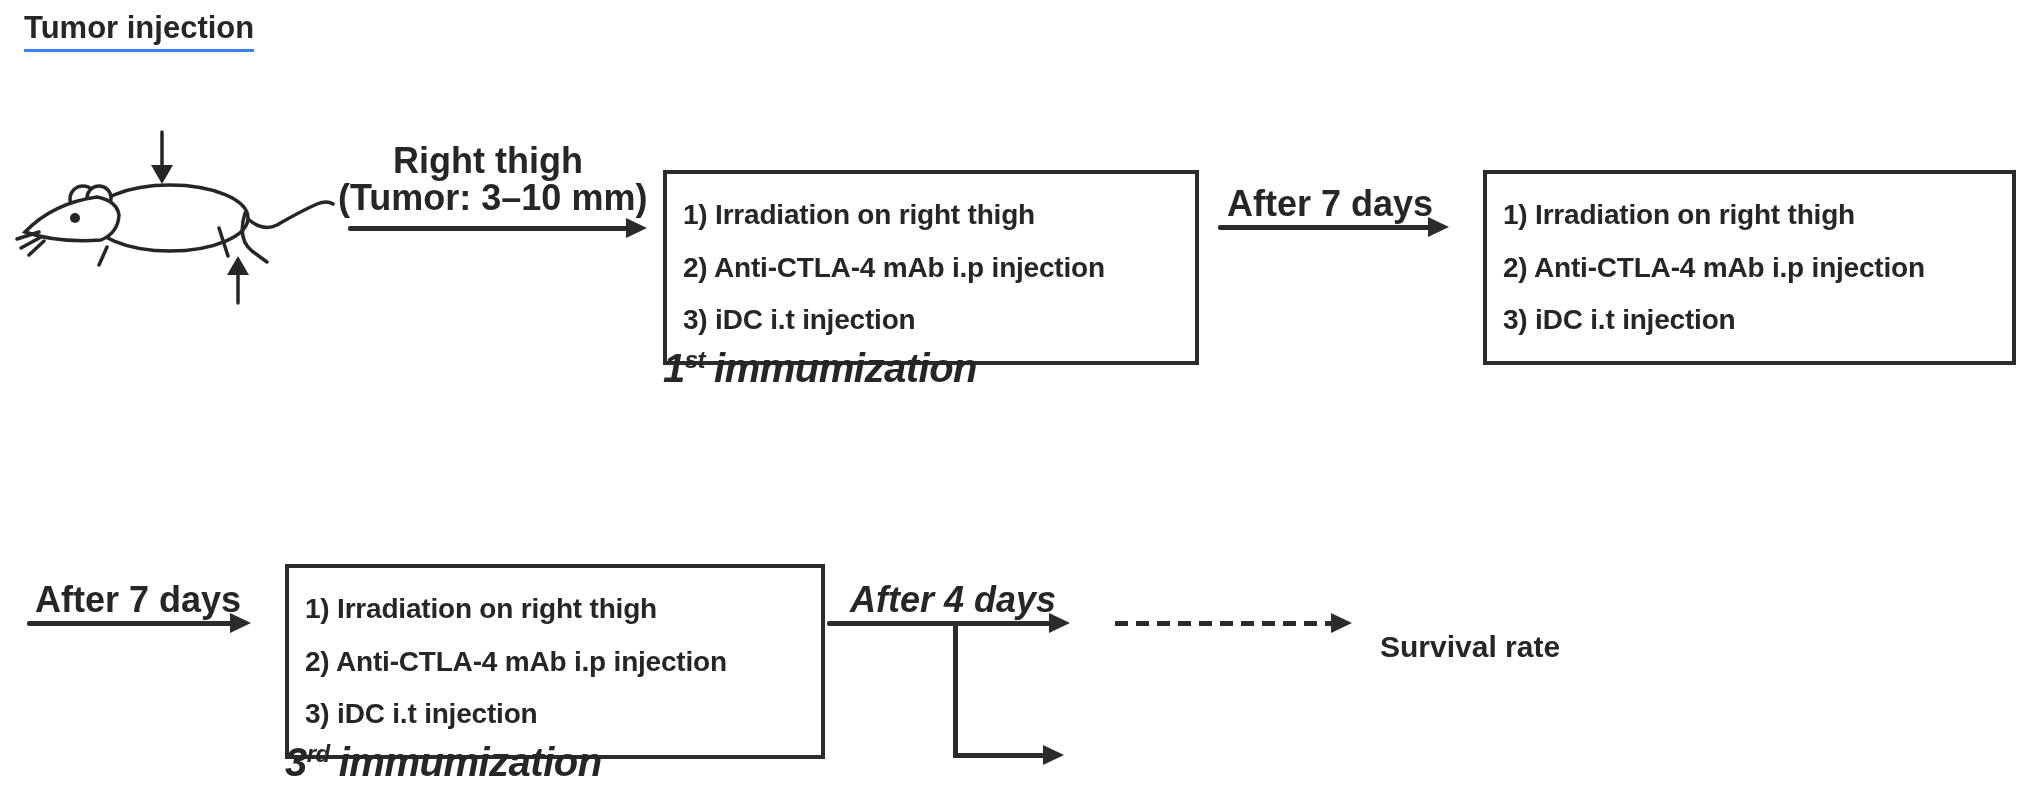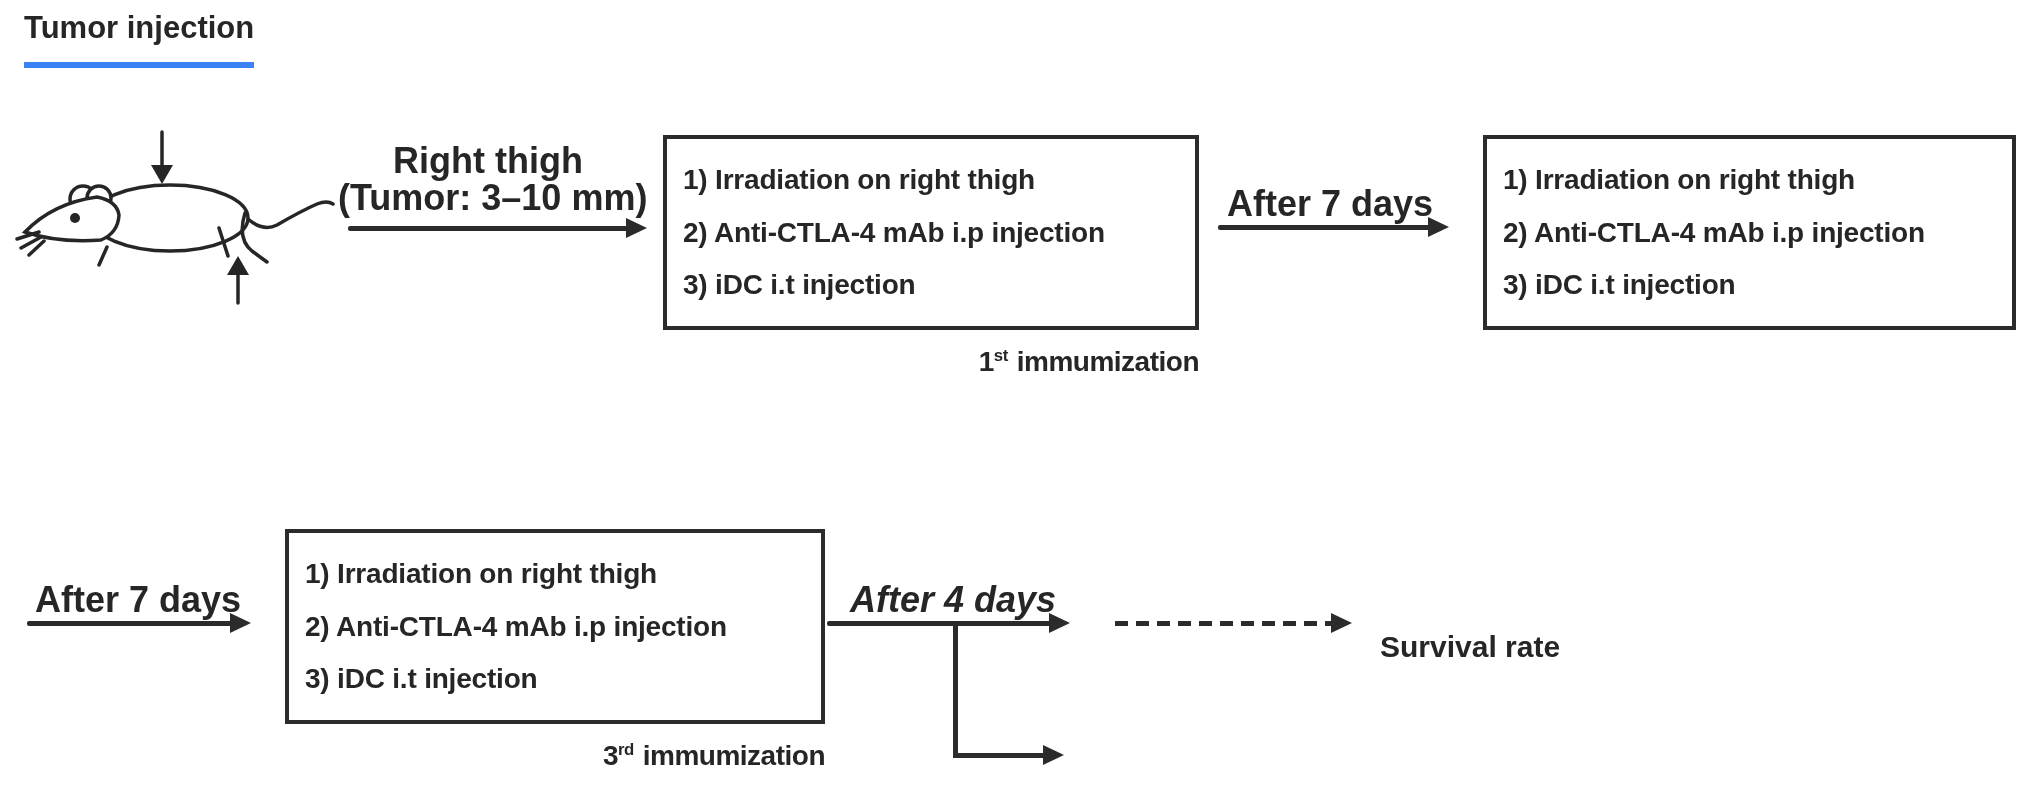--- a/index.html
+++ b/index.html
@@ -1,29 +1,30 @@
 <!DOCTYPE html>
 <html><head>
 <meta charset="utf-8">
 <style>
   html,body{margin:0;padding:0;background:#fff;}
   .figure{
     position:relative;width:2031px;height:800px;background:#ffffff;
     font-family:"Liberation Sans",sans-serif;font-weight:bold;color:#262626;
     overflow:hidden;
   }
-  .title{position:absolute;font-size:31px;border-bottom:6px solid #3b82f6;padding-bottom:16px;white-space:nowrap;}
+  .title{position:absolute;font-size:31px;border-bottom:3px solid #3b82f6;padding-bottom:3px;white-space:nowrap;}
   .subtitle{position:absolute;font-size:31px;white-space:nowrap;}
   .fbox{
     position:absolute;border:4px solid #2b2b2b;box-sizing:border-box;background:#fff;
     display:flex;flex-direction:column;justify-content:space-evenly;
     padding:4px 6px 4px 16px;
+    margin-top:35px;
   }
   .step{font-size:28px;letter-spacing:-0.2px;white-space:nowrap;}
-  .caption{position:absolute;text-align:right;font-size:28px;letter-spacing:-0.5px;white-space:nowrap;}
+  .caption{position:absolute;text-align:left;font-size:40px;letter-spacing:-0.5px;white-space:nowrap;font-style:italic;}
   .caption sup{font-size:60%;line-height:0;}
   .cap-text{margin-left:9px;}
   .lbl{position:absolute;font-size:36px;text-align:center;white-space:nowrap;}
   .lbl .ln{line-height:37px;}
   .outcome{position:absolute;font-size:30px;white-space:nowrap;margin-top:22px;}
   .hline{position:absolute;height:5px;background:#2b2b2b;border-radius:2px;}
   .vline{position:absolute;width:5px;background:#2b2b2b;}
   .tri-r{position:absolute;width:0;height:0;border-left:21px solid #2b2b2b;border-top:10px solid transparent;border-bottom:10px solid transparent;}
   .dash{position:absolute;height:5px;background:repeating-linear-gradient(90deg,#2b2b2b 0 13px,transparent 13px 21px);}
   svg .ink{stroke:#262626;fill:none;stroke-width:3.5;stroke-linecap:round;}

